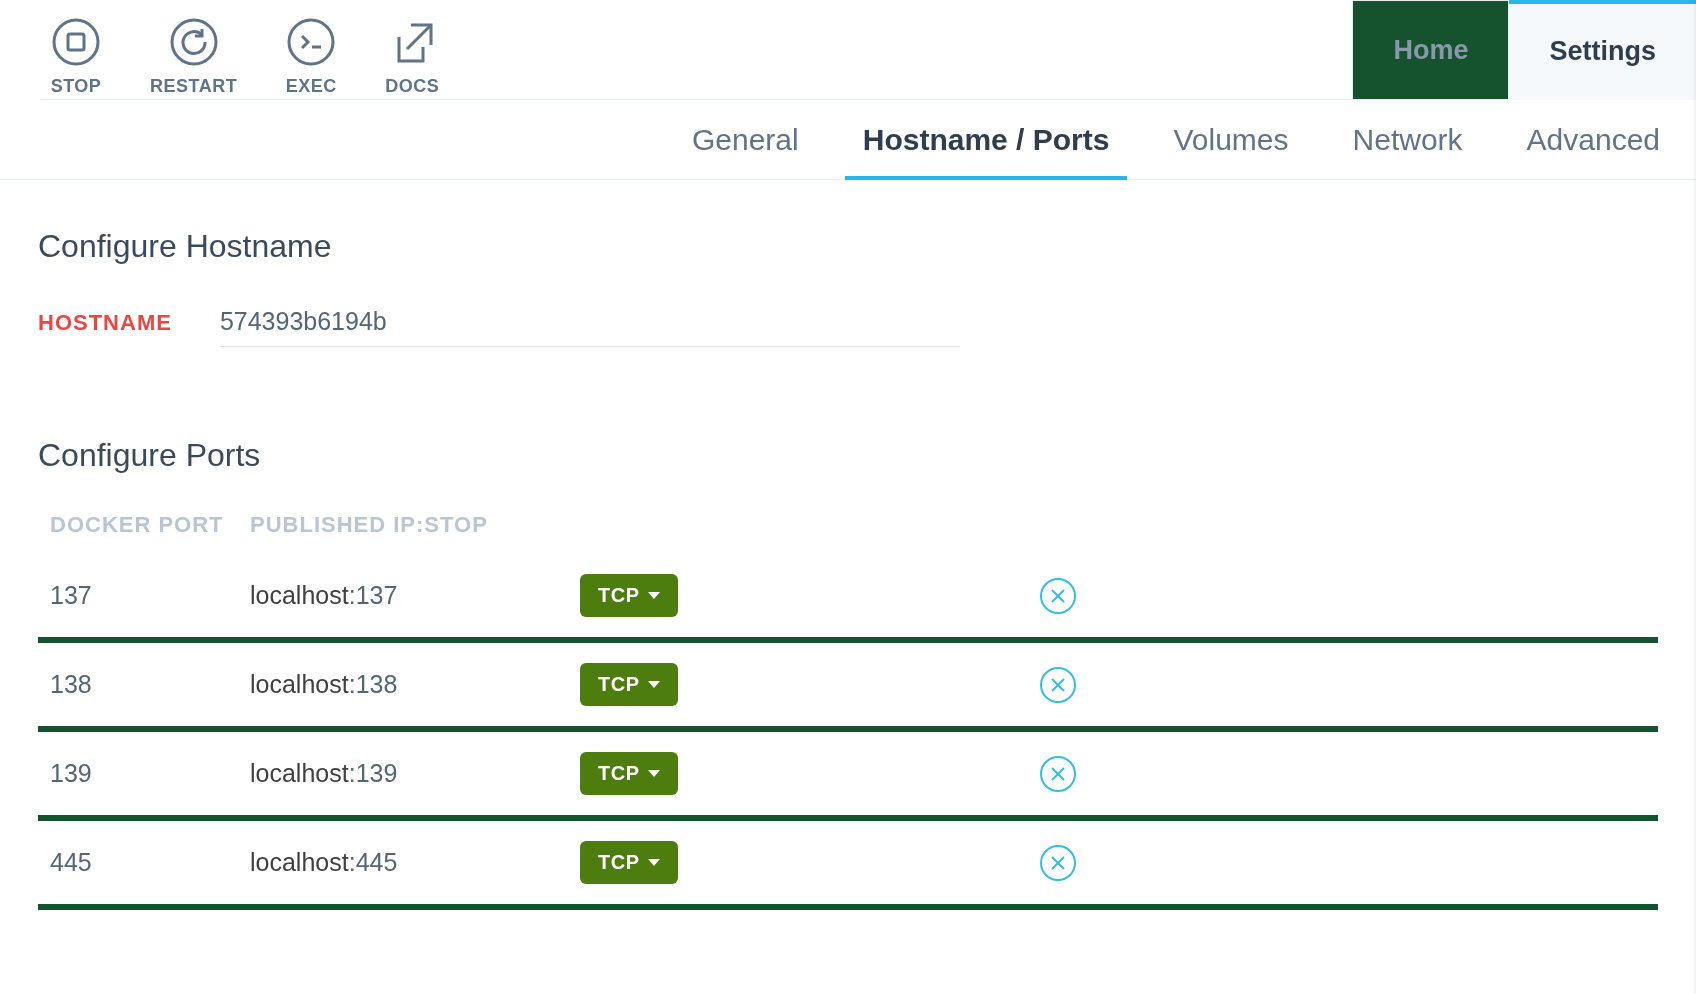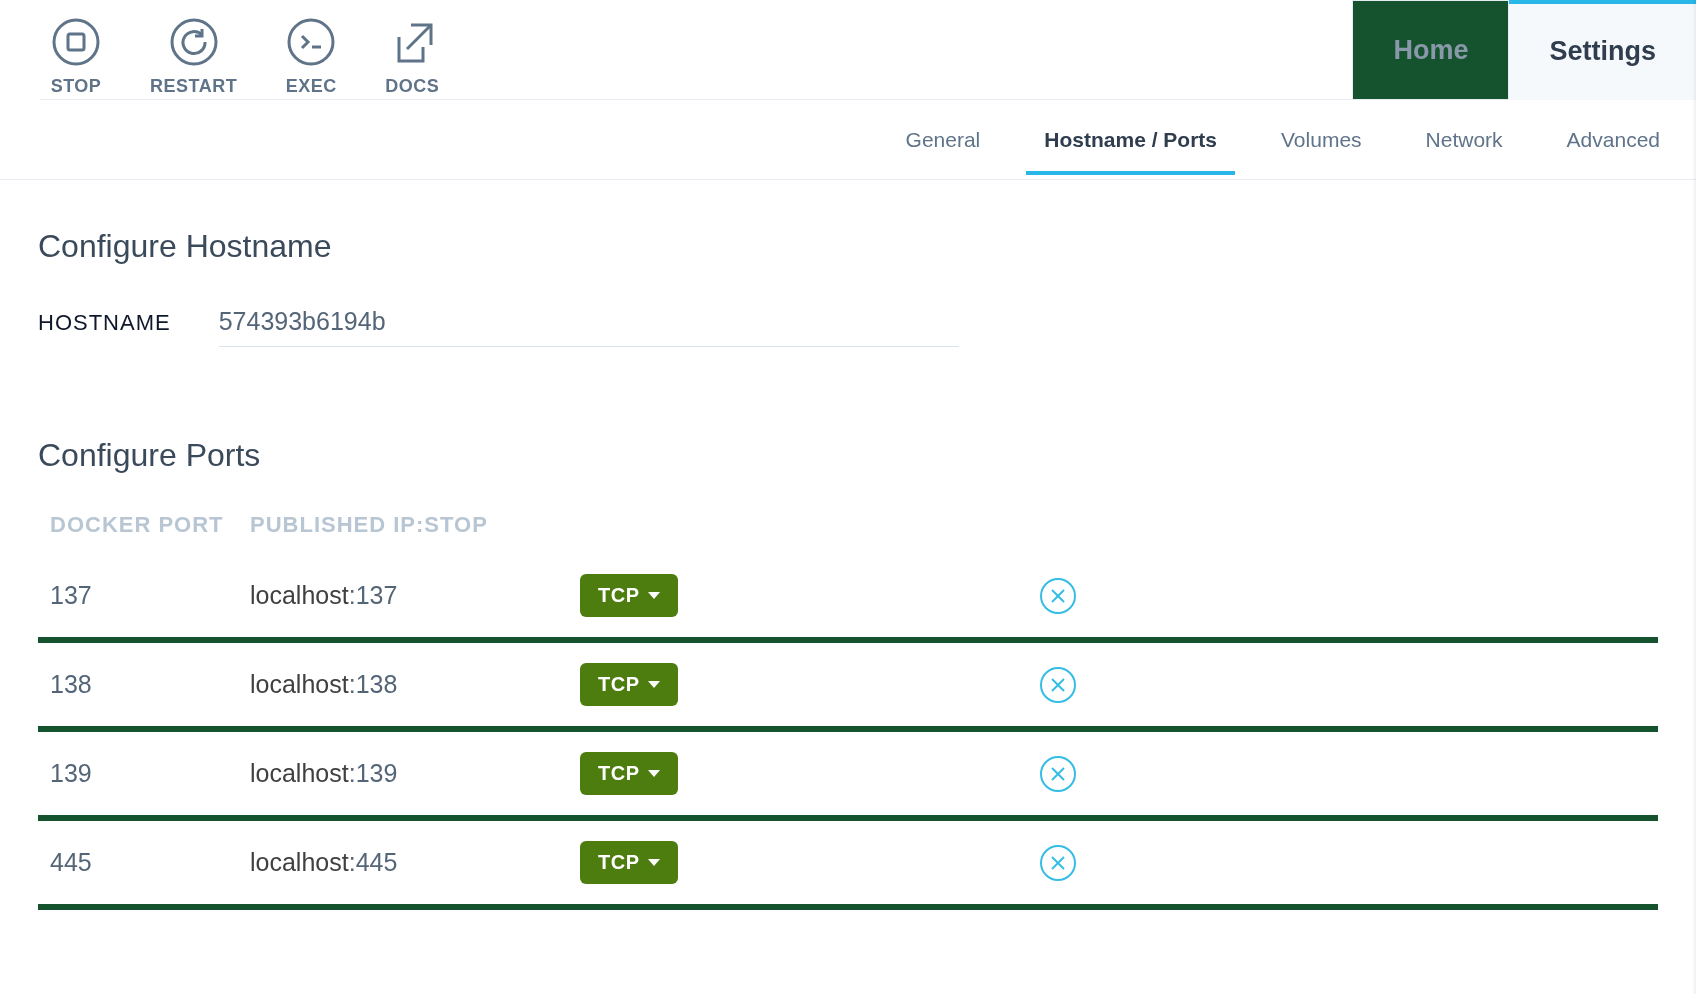--- a/index.html
+++ b/index.html
@@ -93,21 +93,21 @@
     display: flex;
     justify-content: flex-end;
     gap: 56px;
     padding: 0 32px;
     height: 80px;
     align-items: center;
     border-bottom: 1px solid #e6ecf2;
     background: #fff;
   }
   .subtab {
-    font-size: 21px;
+    font-size: 30px;
     font-weight: 500;
     color: #5f7389;
     cursor: pointer;
     padding: 22px 4px;
     position: relative;
   }
   .subtab.active {
     color: #2f3d4f;
     font-weight: 700;
   }
@@ -133,23 +133,23 @@
   }
 
   .hostname-row {
     display: flex;
     align-items: baseline;
     gap: 48px;
     margin-bottom: 90px;
   }
   .hostname-label {
     font-size: 22px;
-    font-weight: 400;
+    font-weight: 700;
     letter-spacing: 1px;
-    color: #0f172a;
+    color: #ef4444;
   }
   .hostname-input {
     font-size: 25px;
     color: #546578;
     border: none;
     border-bottom: 1px solid #d9e3ec;
     background: transparent;
     outline: none;
     width: 740px;
     padding: 4px 0 10px 0;

